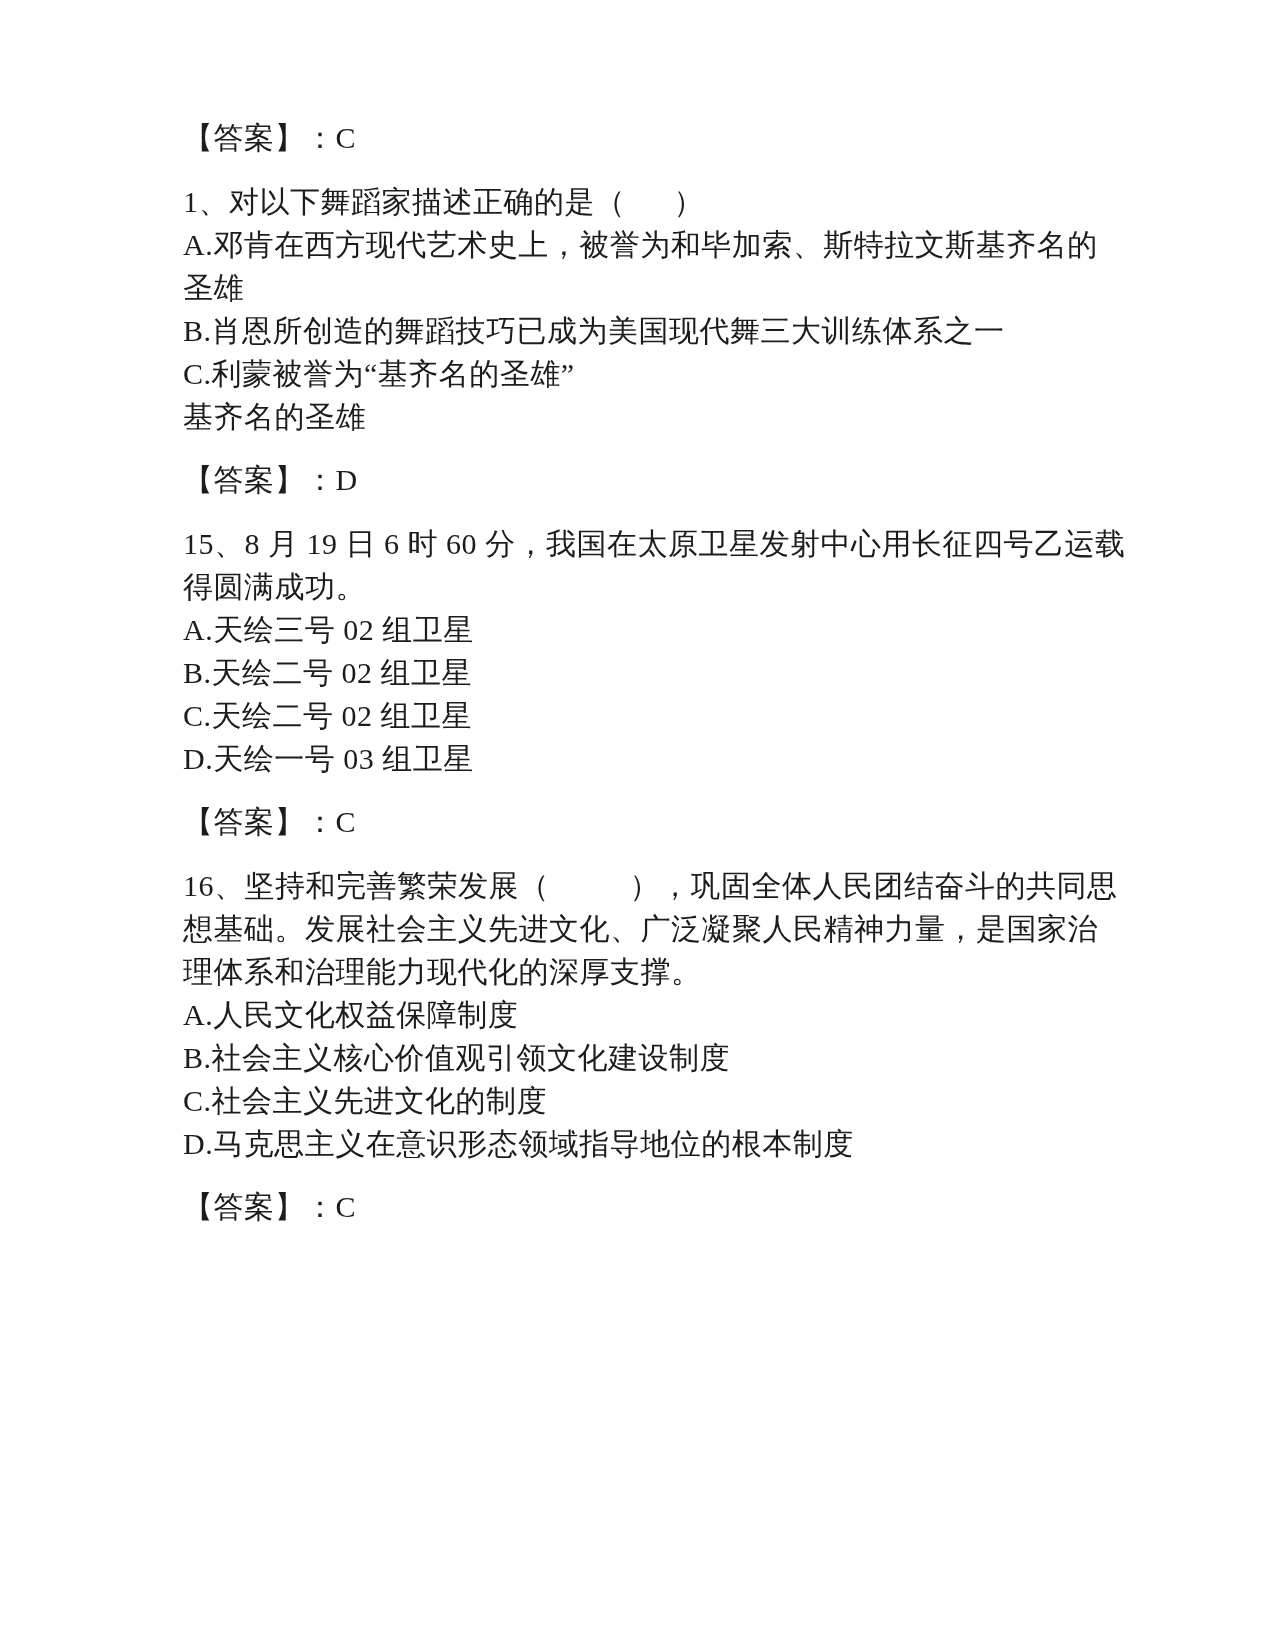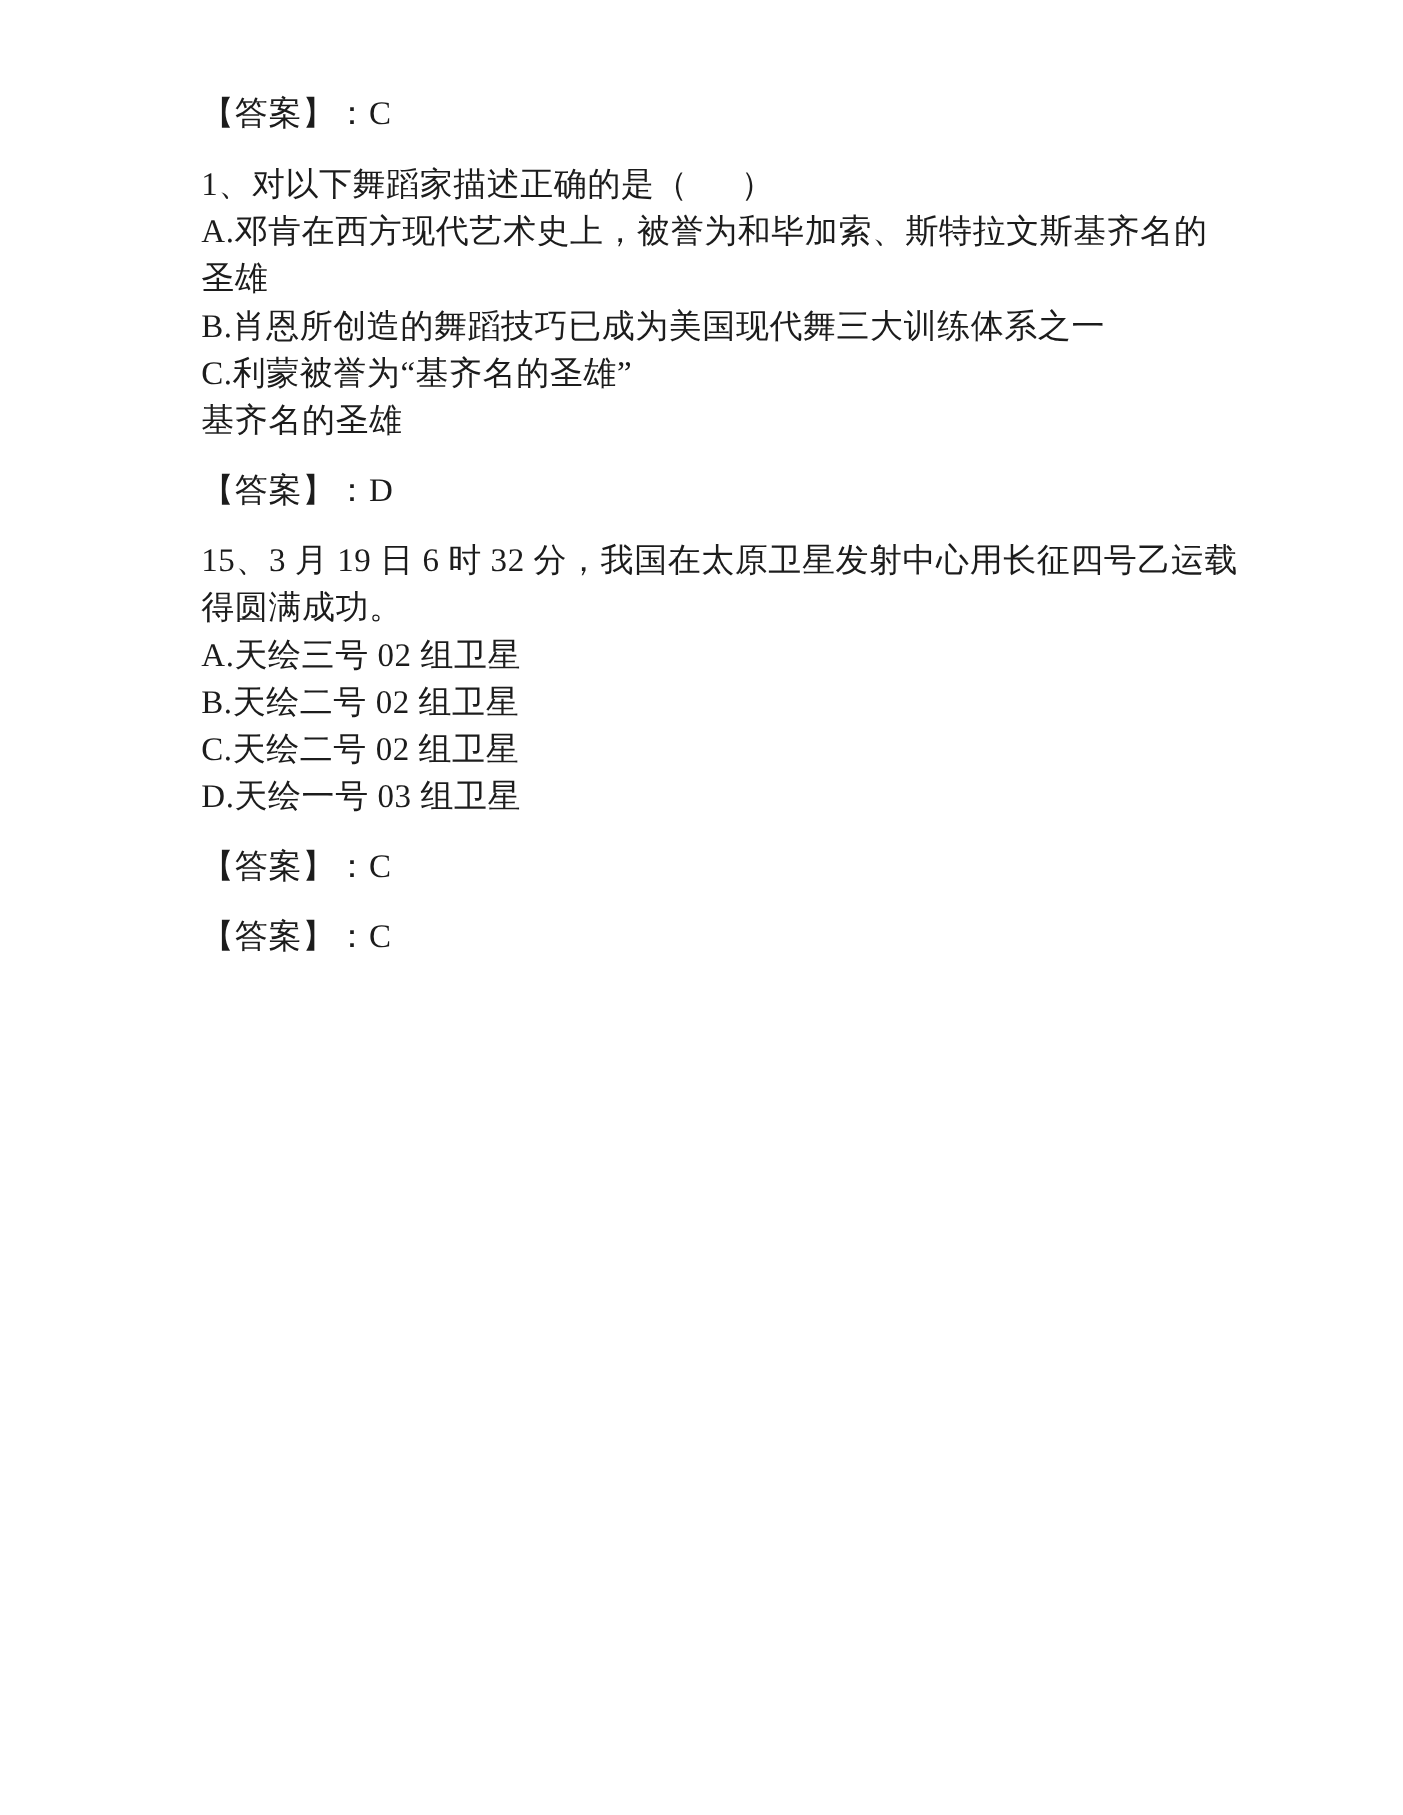--- a/index.html
+++ b/index.html
@@ -6,21 +6,21 @@
     margin: 0;
     padding: 0;
     background: #ffffff;
   }
   .page {
     position: relative;
     width: 1275px;
     height: 1650px;
     background: #ffffff;
     box-sizing: border-box;
-    padding: 82px 180px 0 183px;
+    padding: 116px 180px 0 183px;
     overflow: hidden;
     font-family: "Liberation Serif", "DejaVu Serif", serif;
     color: #1c1c1c;
   }
   .block {
     margin: 0;
   }
   .block.answer {
     margin-top: 20px;
     margin-bottom: 21px;
@@ -51,30 +51,39 @@
     <div class="line">B.肖恩所创造的舞蹈技巧已成为美国现代舞三大训练体系之一</div>
     <div class="line">C.利蒙被誉为“基齐名的圣雄”</div>
     <div class="line">基齐名的圣雄</div>
   </section>
 
   <section class="block answer">
     <div class="line">【答案】：D</div>
   </section>
 
   <section class="block question">
-    <div class="line">15、3 月 19 日 6 时 32 分，我国在太原卫星发射中心用长征四号乙运载</div>
+    <div class="line">15、8 月 19 日 6 时 60 分，我国在太原卫星发射中心用长征四号乙运载</div>
     <div class="line">得圆满成功。</div>
     <div class="line">A.天绘三号 02 组卫星</div>
     <div class="line">B.天绘二号 02 组卫星</div>
     <div class="line">C.天绘二号 02 组卫星</div>
     <div class="line">D.天绘一号 03 组卫星</div>
   </section>
 
   <section class="block answer">
     <div class="line">【答案】：C</div>
   </section>
 
+  <section class="block question">
+    <div class="line">16、坚持和完善繁荣发展（          ），巩固全体人民团结奋斗的共同思</div>
+    <div class="line">想基础。发展社会主义先进文化、广泛凝聚人民精神力量，是国家治</div>
+    <div class="line">理体系和治理能力现代化的深厚支撑。</div>
+    <div class="line">A.人民文化权益保障制度</div>
+    <div class="line">B.社会主义核心价值观引领文化建设制度</div>
+    <div class="line">C.社会主义先进文化的制度</div>
+    <div class="line">D.马克思主义在意识形态领域指导地位的根本制度</div>
+  </section>
 
   <section class="block answer">
     <div class="line">【答案】：C</div>
   </section>
 
 </div>
 
 </body></html>

